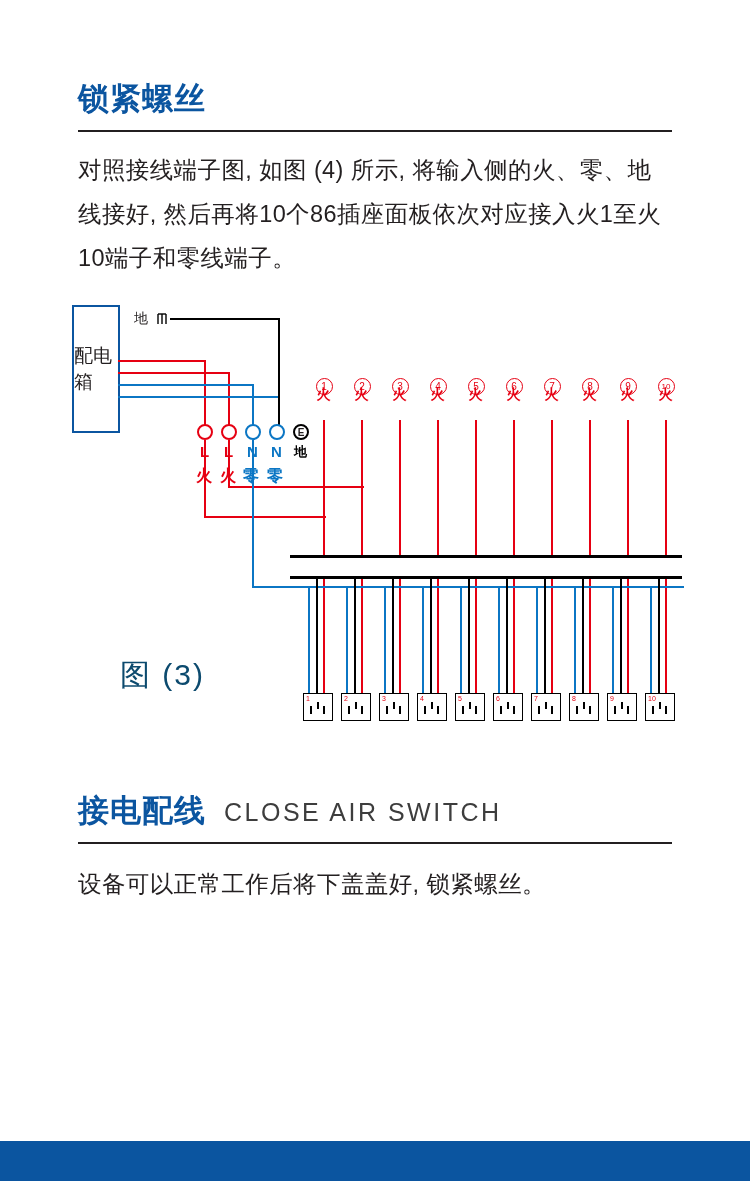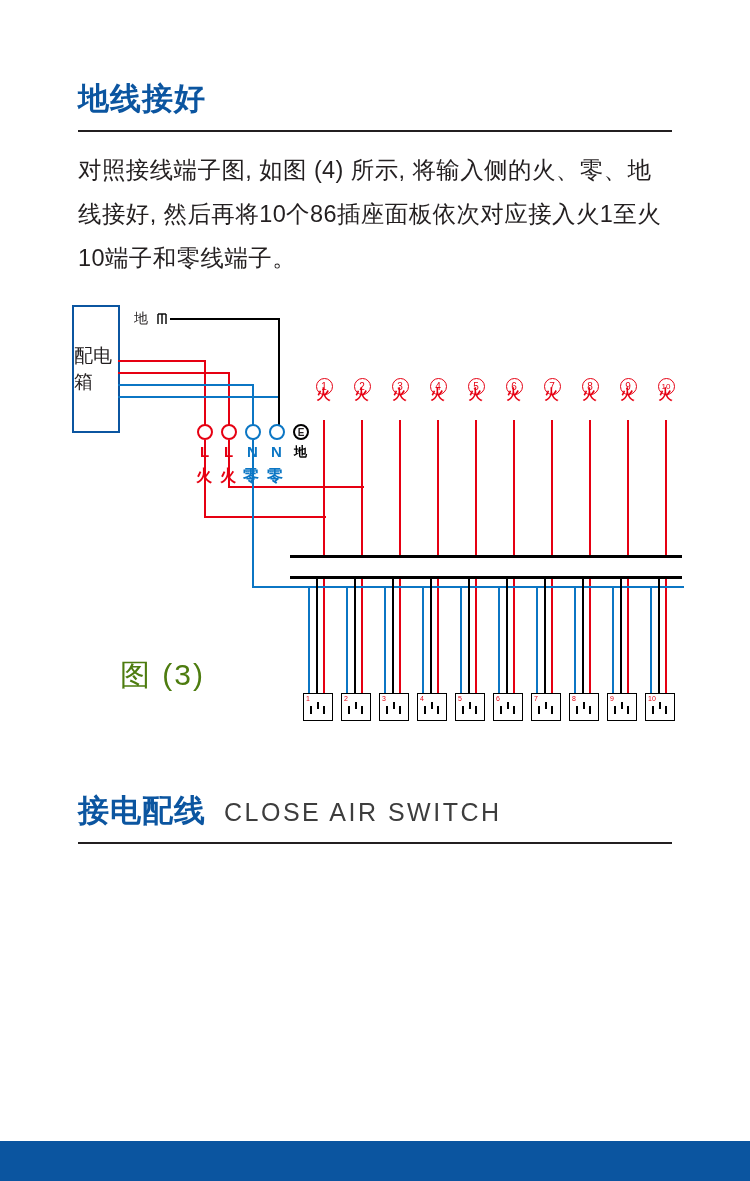--- a/index.html
+++ b/index.html
@@ -162,39 +162,39 @@
   }
   .socket .slot {
     position: absolute;
     background: #000;
   }
   .fig-caption {
     position: absolute;
     left: 48px;
     top: 355px;
     font-size: 30px;
-    color: #4d7c0f;
+    color: #0c4a6e;
     letter-spacing: 2px;
   }
 
   .bottom-bar {
     position: absolute;
     left: 0; bottom: 0;
     width: 750px; height: 40px;
     background: #0b55a0;
   }
 </style>
 </head>
 <body>
 
 <div class="page">
 
   <div class="section" style="top:78px;">
     <div class="sec-head">
-      <span class="sec-title-cn">地线接好</span>
+      <span class="sec-title-cn">锁紧螺丝</span>
     </div>
     <div class="para">对照接线端子图, 如图 (4) 所示, 将输入侧的火、零、地线接好, 然后再将10个86插座面板依次对应接入火1至火10端子和零线端子。</div>
   </div>
 
   <div class="diagram">
 
     <div class="box-panel">
       <span>配电箱</span>
     </div>
 
@@ -385,16 +385,17 @@
     </div>
 
     <div class="fig-caption">图 (3)</div>
   </div>
 
   <div class="section" style="top:790px;">
     <div class="sec-head">
       <span class="sec-title-cn">接电配线</span>
       <span class="sec-title-en">CLOSE AIR SWITCH</span>
     </div>
+    <div class="para second">设备可以正常工作后将下盖盖好, 锁紧螺丝。</div>
   </div>
 
   <div class="bottom-bar"></div>
 </div>
 
 </body></html>

